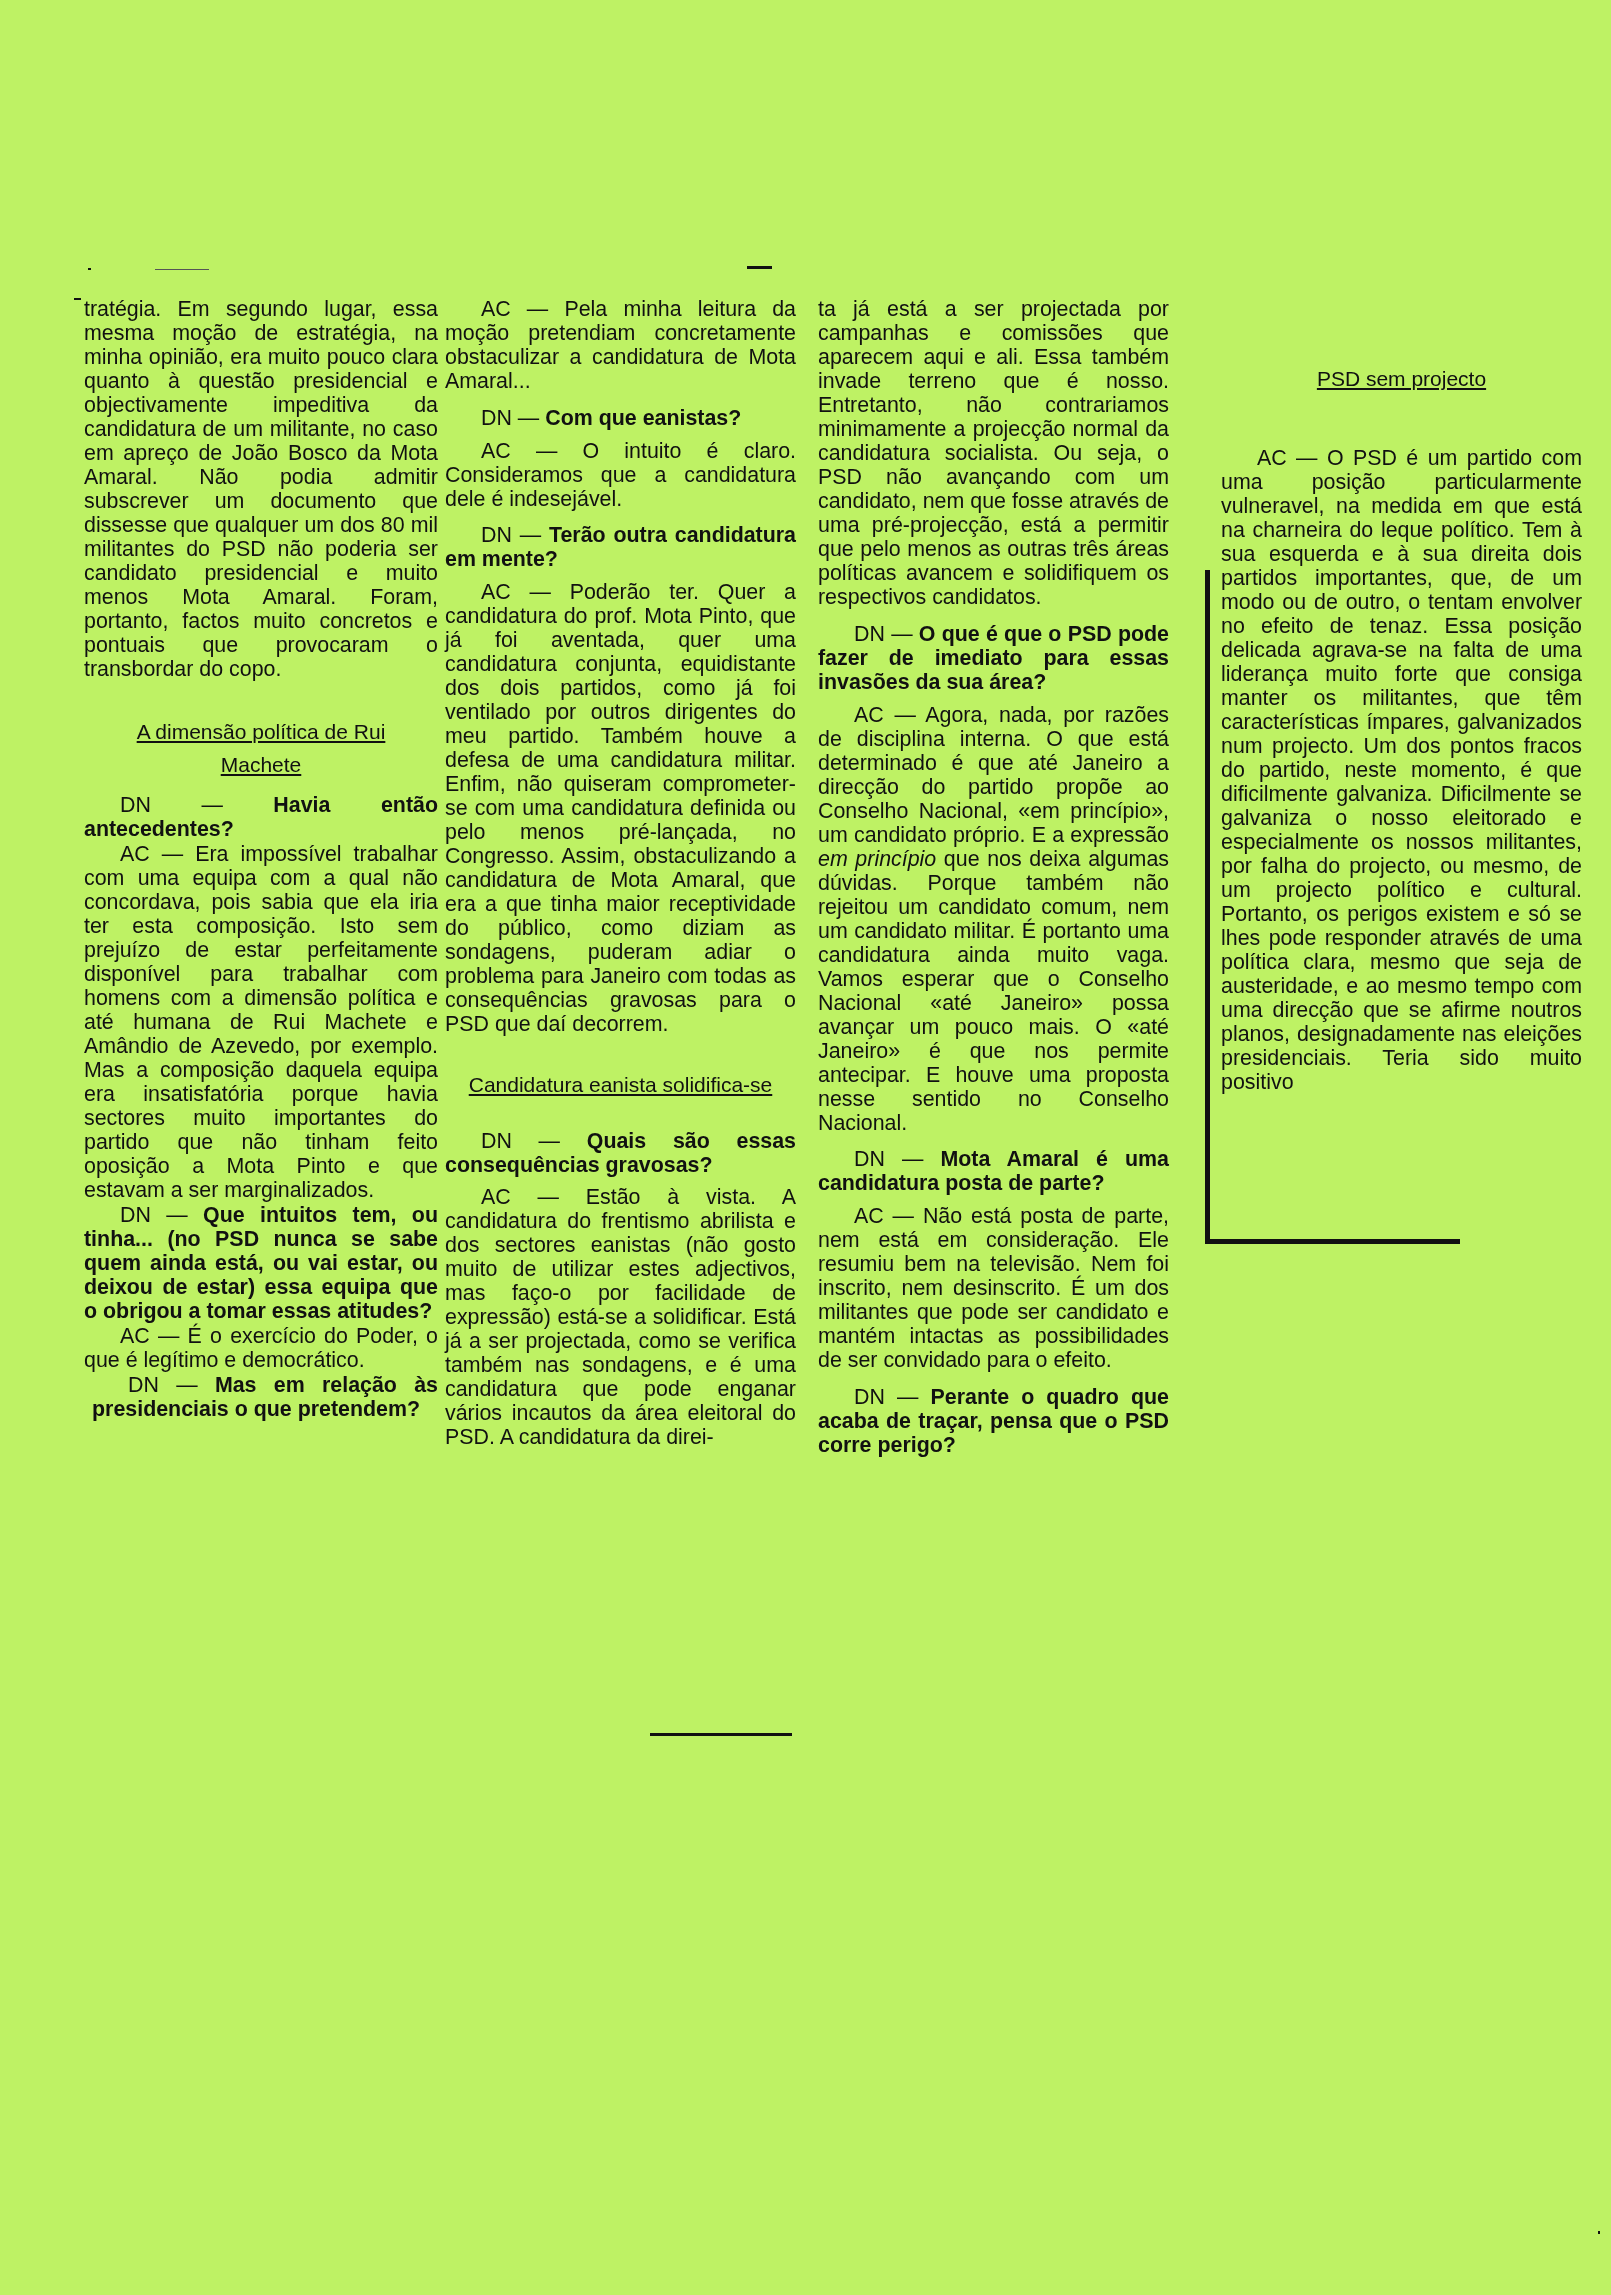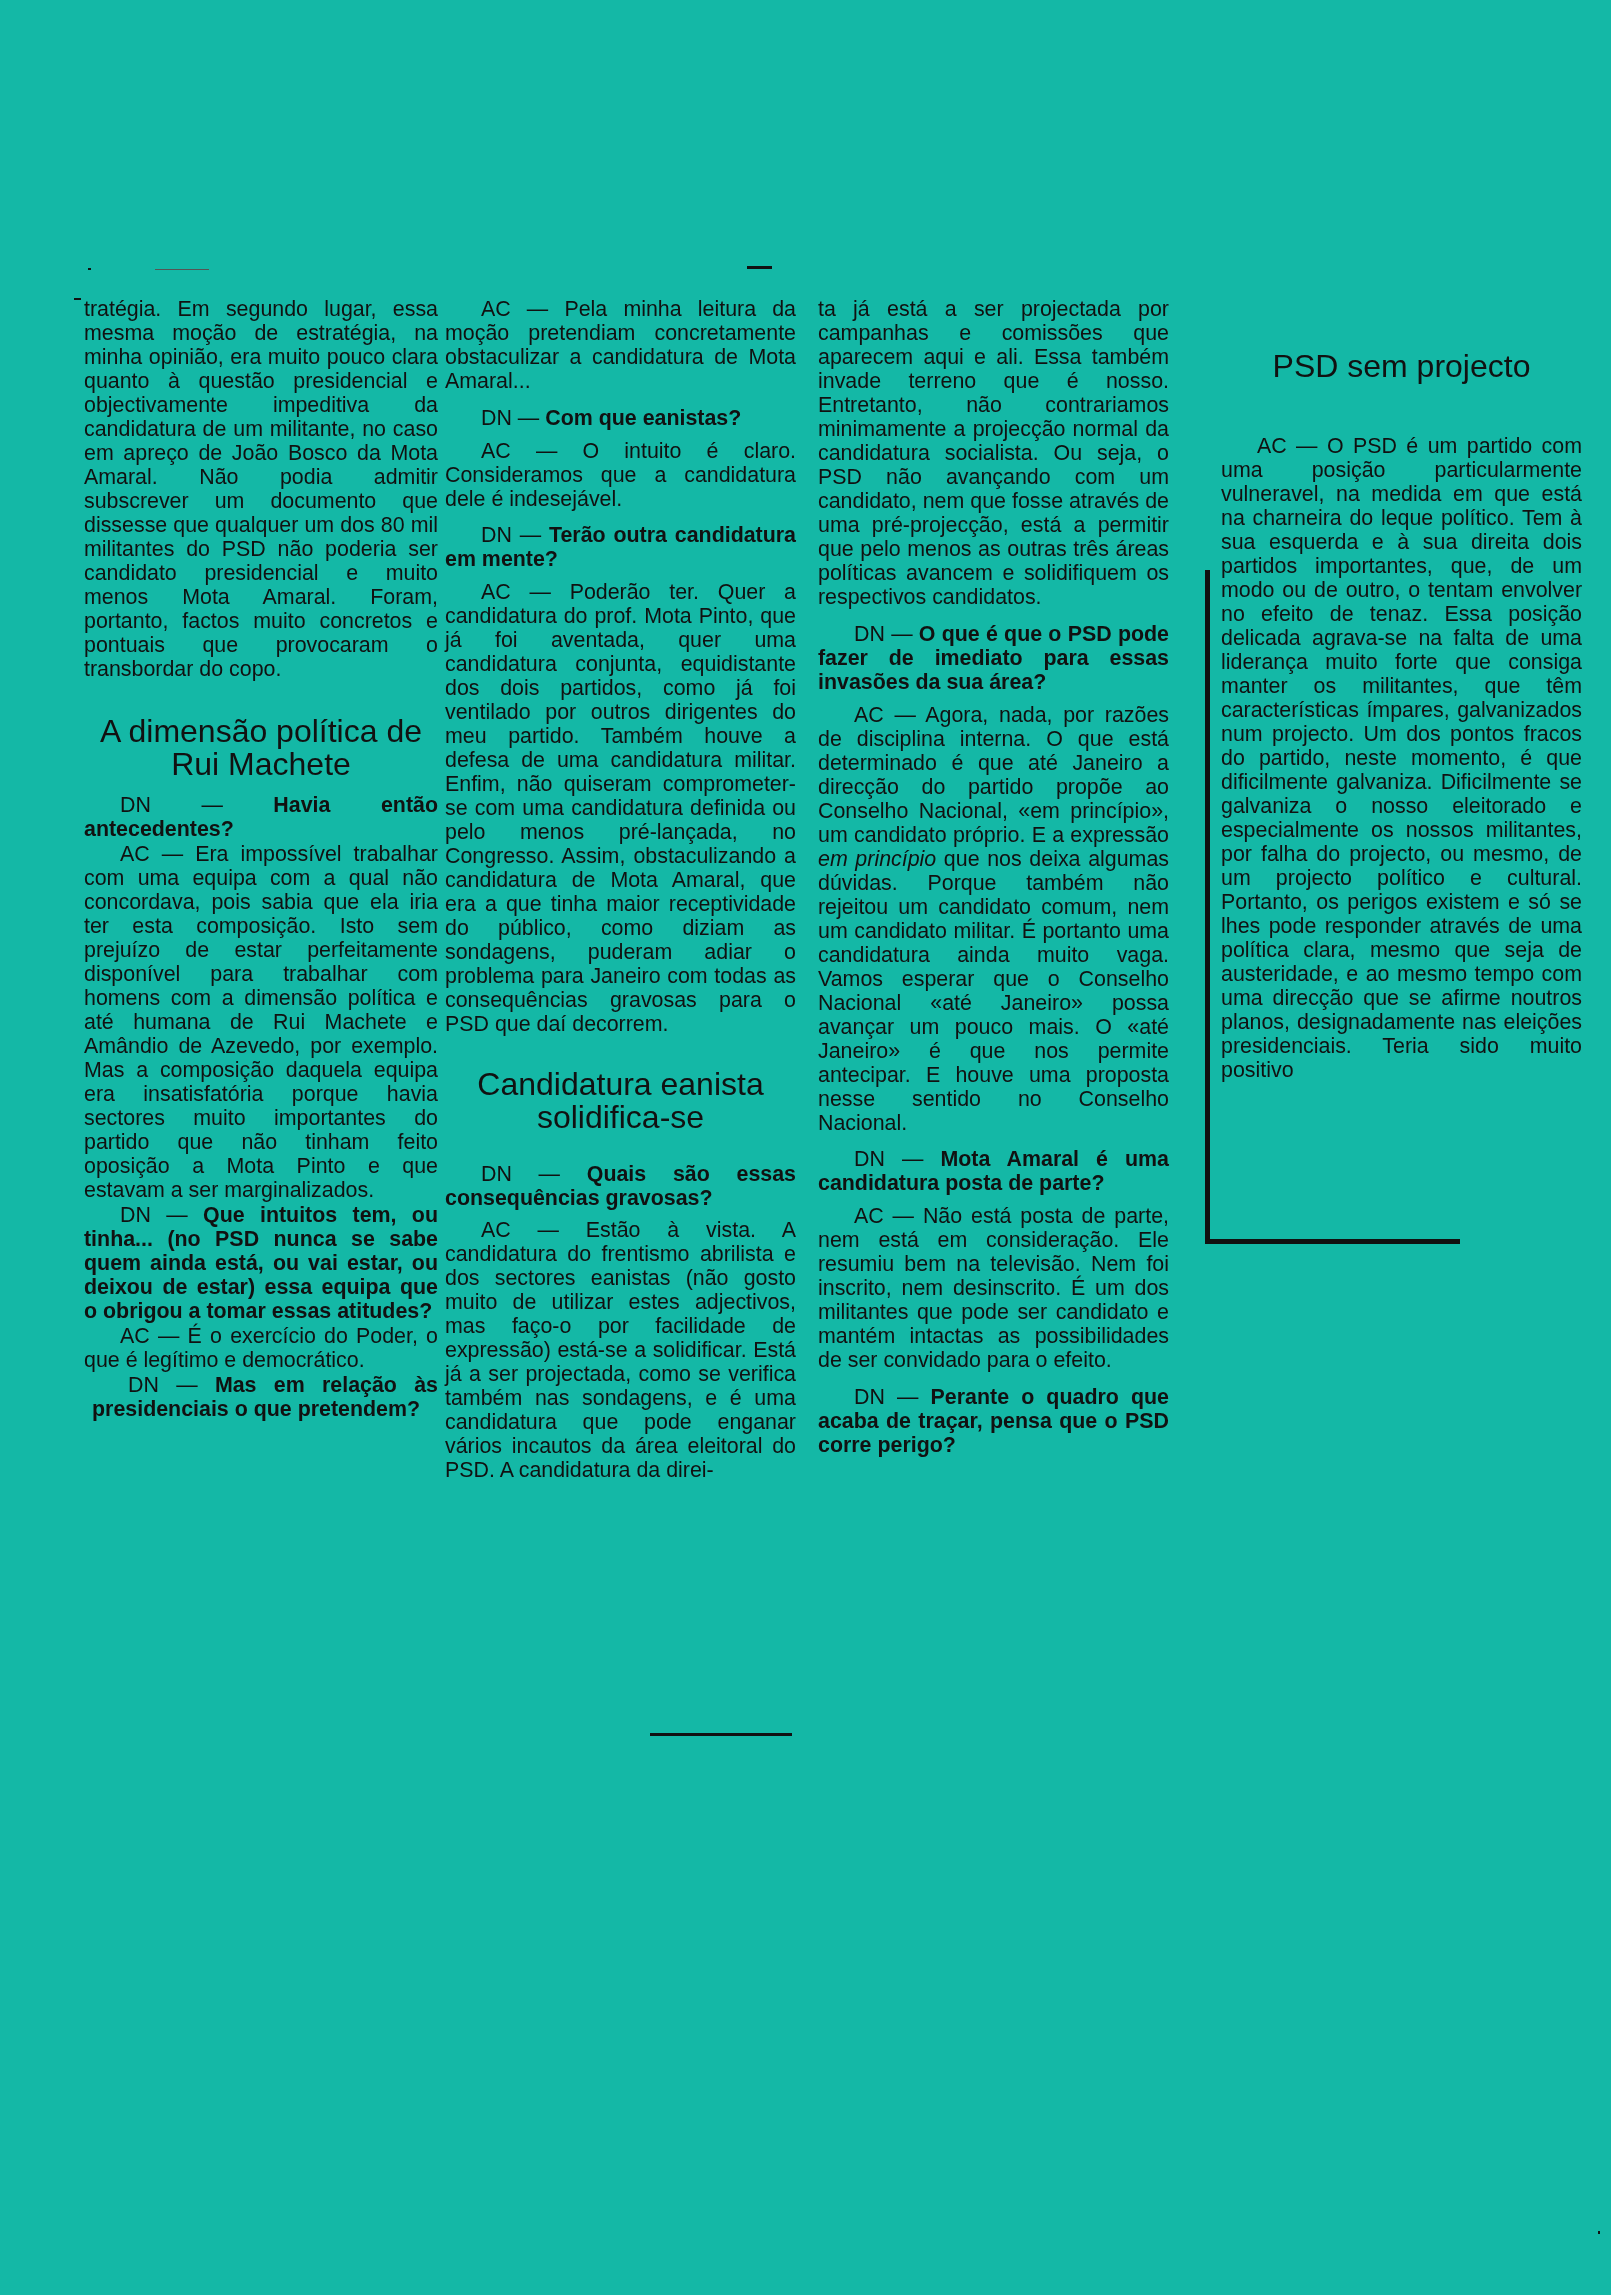--- a/index.html
+++ b/index.html
@@ -1,25 +1,25 @@
 <!DOCTYPE html>
 <html style="font-size:7.9px"><head>
 <meta charset="utf-8">
 <style>
   html, body { margin:0; padding:0; background:#ffffff; }
   body { width:1612px; height:2295px; position:relative; overflow:hidden; color:#111; font-family:"Liberation Sans", "DejaVu Sans", sans-serif; }
-  .page { position:absolute; left:0; top:0; width:1612px; height:2295px; background:#14b8a6; }
+  .page { position:absolute; left:0; top:0; width:1612px; height:2295px; background:#bef264; }
   .scanmark { position:absolute; background:#111; }
   .col { position:absolute; top:297px; font-size:21.4px; line-height:24px; text-align:justify; hyphens:manual; }
   .col p { margin:0; }
   .ind { text-indent:36px; }
   .q { margin-top:12.8px !important; }
   .q b, .qb { font-weight:bold; }
   .a { margin-top:8.8px !important; }
-  h2.sub { font-weight:normal; font-size:32px; line-height:33px; text-align:center; margin:0; }
+  h2.sub { font-weight:normal; font-size:21px; line-height:33px; text-align:center; margin:12px;text-decoration:underline; }
   .c1 { left:84px; width:354px; }
   .c2 { left:445px; width:351px; }
   .c3 { left:818px; width:351px; }
   .c4 { left:1221px; width:361px; }
   .sidebar-frame { position:absolute; left:1205px; top:570px; width:4.9px; height:674px; background:#111; }
   .sidebar-bottom { position:absolute; left:1205px; top:1239px; width:255px; height:4.9px; background:#111; }
   .rule { position:absolute; height:2.9px; background:#111; }
   em { font-style:italic; }
 </style>
 </head>

